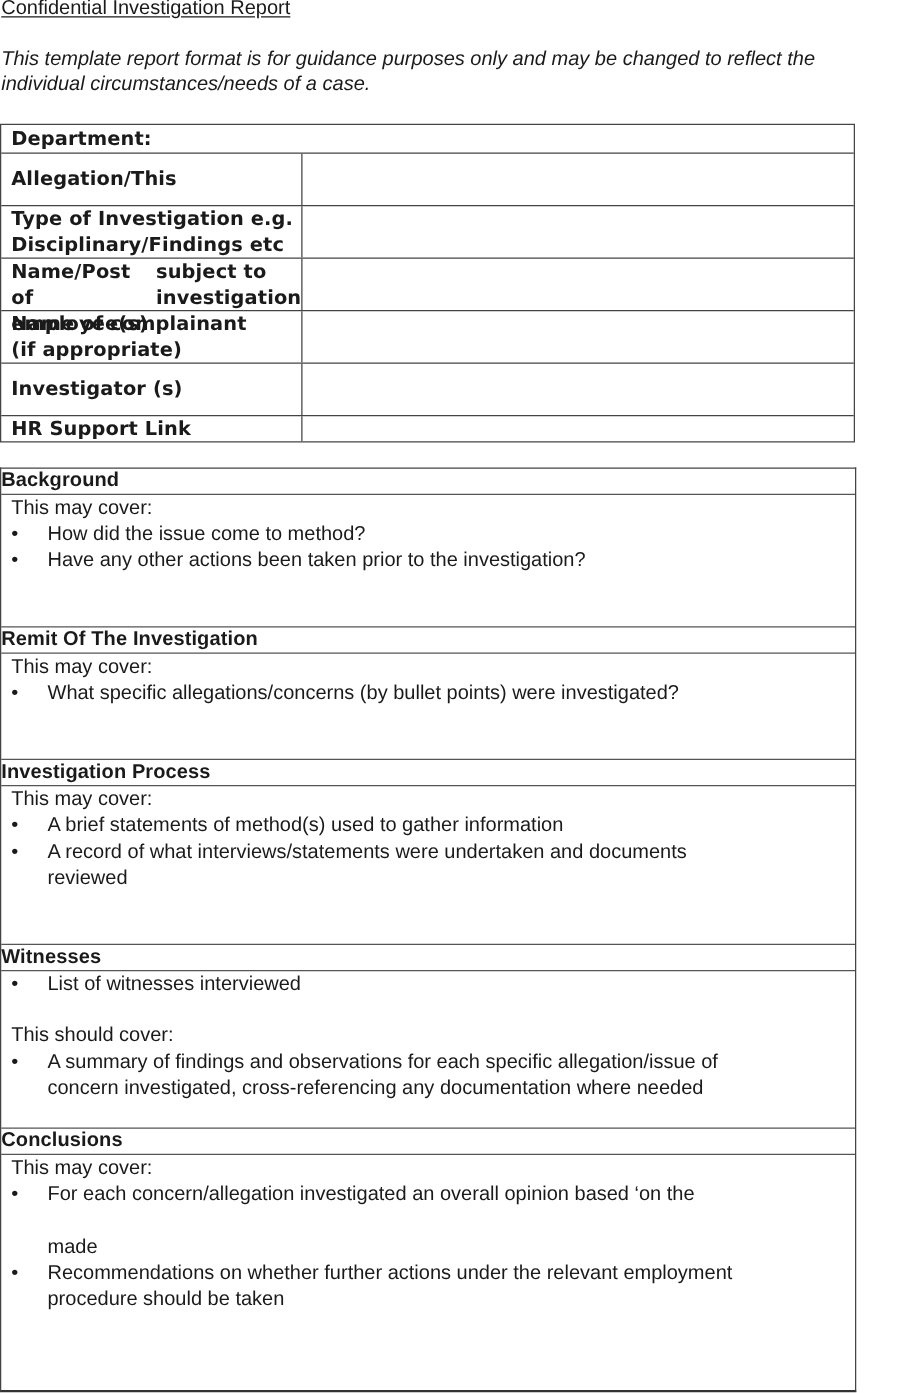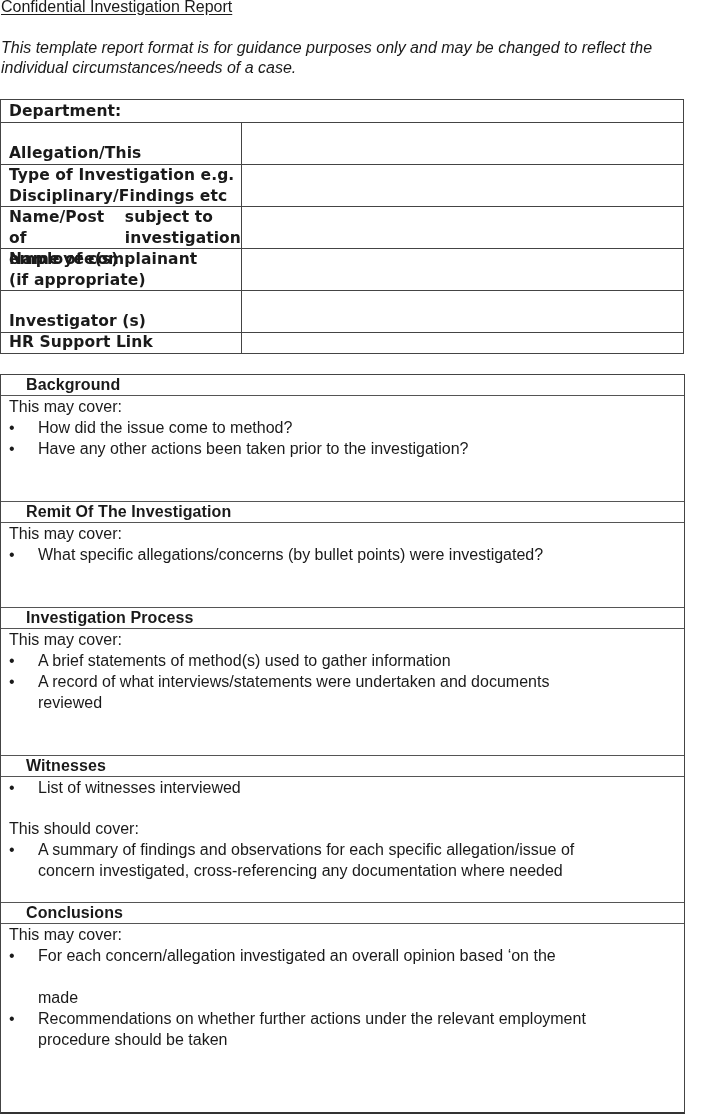--- a/index.html
+++ b/index.html
@@ -21,33 +21,33 @@
     position: absolute; left: 0px; top: 99px; width: 684px;
     border: 1px solid #444; border-collapse: collapse; box-sizing: border-box;
   }
   .info-row {
     display: flex; border-top: 1px solid #444; box-sizing: border-box;
   }
   .info-row:first-child { border-top: none; }
   .info-label {
     width: 240px; padding: 0 0 0 8px; box-sizing: border-box;
     font-family: "DejaVu Sans", sans-serif; font-weight: bold; font-size: 15.5px;
-    line-height: 21px; display: flex; align-items: flex-end; letter-spacing: 0.1px;
+    line-height: 21px; display: flex; align-items: center; letter-spacing: 0.1px;
   }
   .info-value { flex: 1; border-left: 1px solid #444; }
   .info-row.full .info-label { width: 100%; }
 
   
   .sections {
     position: absolute; left: 0px; top: 374px; width: 685px; height: 740px;
     border: 1px solid #444; border-bottom: 2px solid #333; box-sizing: border-box;
   }
   .sec-head {
     border-top: 1px solid #555; border-bottom: 1px solid #555; box-sizing: border-box;
-    padding-left: 25px; height: 22px; line-height: 20px;
+    padding-left: 0; height: 22px; line-height: 20px;
     font-size: 16px; font-weight: bold; letter-spacing: 0.1px;
   }
   .section:first-child .sec-head { border-top: none; height: 21px; }
   .sec-body {
     padding-left: 8px; box-sizing: border-box; font-size: 16px; line-height: 21px;
   }
   .sec-intro { display: block; }
   .bullets { list-style: none; margin: 0; padding: 0; }
   .bullets li { position: relative; padding-left: 29px; }
   .bullets li .dot { position: absolute; left: 0; top: 0; width: 10px; }

